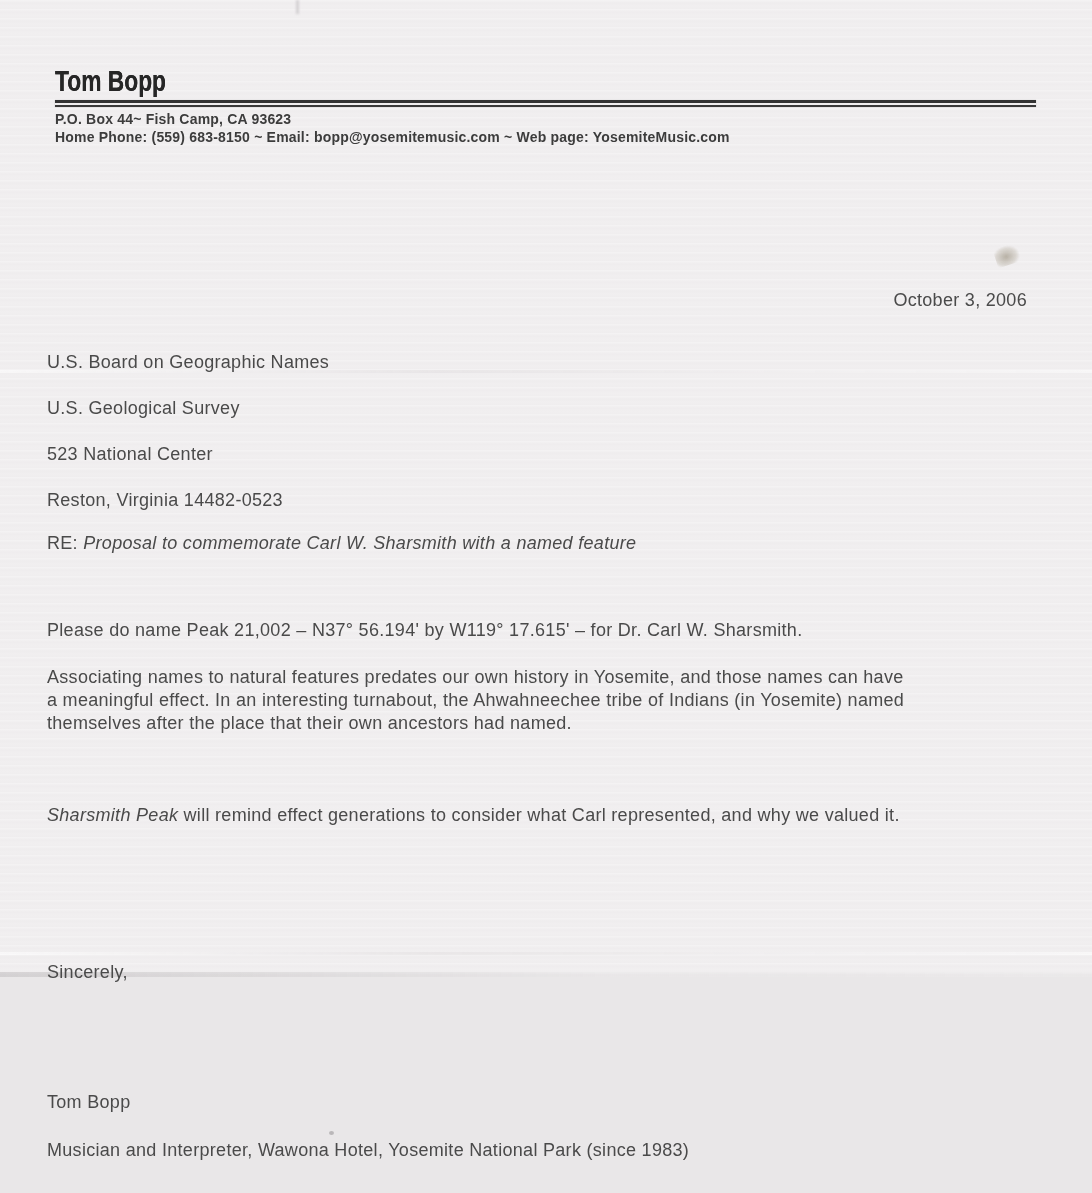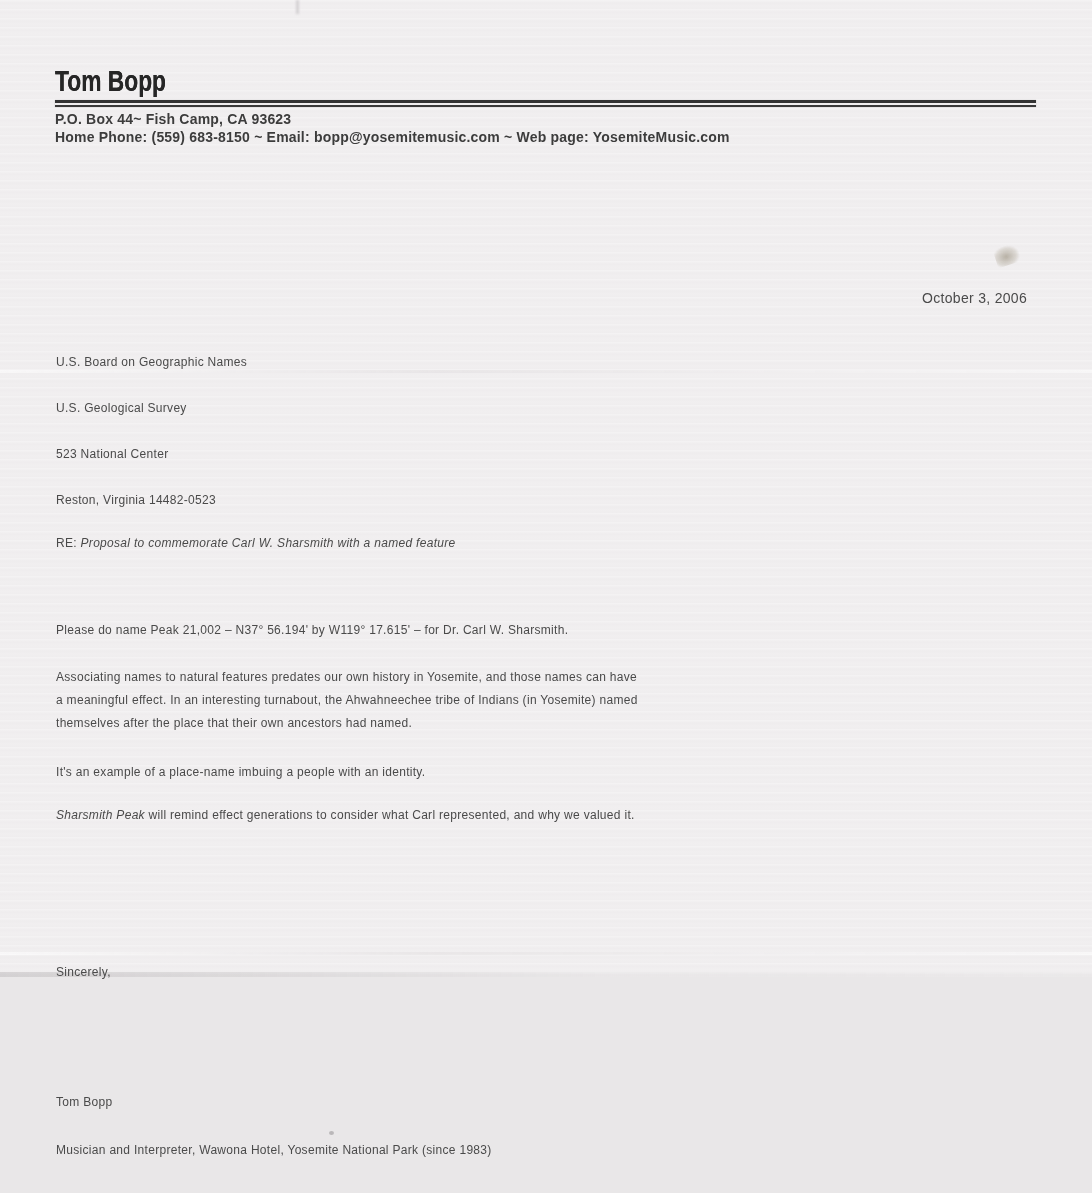--- a/index.html
+++ b/index.html
@@ -62,27 +62,27 @@
   .lh-line{
     position:absolute;left:55px;
     font-size:14px;font-weight:bold;color:#3c3c3c;
     letter-spacing:0.2px;line-height:19px;white-space:nowrap;
   }
   .lh-addr{top:110px;}
   .lh-contact{top:128px;}
 
   
   .txt{
-    position:absolute;left:56px;width:975px;
-    font-size:12px;line-height:23px;letter-spacing:0.3px;
+    position:absolute;left:47px;width:975px;
+    font-size:18px;line-height:23px;letter-spacing:0.3px;
     color:#4a4a4a;white-space:pre-line;
   }
   .date{
     position:absolute;left:55px;top:290px;width:972px;
-    font-size:14px;letter-spacing:0.3px;color:#4a4a4a;
+    font-size:18px;letter-spacing:0.3px;color:#4a4a4a;
     text-align:right;white-space:nowrap;
   }
   .recipient{top:328px;line-height:23px;}
   .subject{top:532px;}
   .subject .it{font-style:italic;}
   .p1{top:619px;}
   .p2{top:666px;}
   .p3{top:761px;}
   .p4{top:804px;}
   .p4 .it{font-style:italic;}
@@ -115,21 +115,20 @@
     <div>523 National Center</div>
     <div>Reston, Virginia 14482-0523</div>
   </div>
 
   <div class="txt subject"><span>RE: </span><span class="it">Proposal to commemorate Carl W. Sharsmith with a named feature</span></div>
 
   <div class="txt p1">Please do name Peak 21,002 – N37° 56.194' by W119° 17.615' – for Dr. Carl W. Sharsmith.</div>
   <div class="txt p2">Associating names to natural features predates our own history in Yosemite, and those names can have
 a meaningful effect. In an interesting turnabout, the Ahwahneechee tribe of Indians (in Yosemite) named
 themselves after the place that their own ancestors had named.</div>
-  <div class="txt p3">It's an example of a place-name imbuing a people with an identity.</div>
   <div class="txt p4"><span class="it">Sharsmith Peak</span><span> will remind effect generations to consider what Carl represented, and why we valued it.</span></div>
 
   <div class="txt sincerely">Sincerely,</div>
   <div class="txt signature">
     <div>Tom Bopp</div>
     <div>Musician and Interpreter, Wawona Hotel, Yosemite National Park (since 1983)</div>
   </div>
 
 </div>
 

